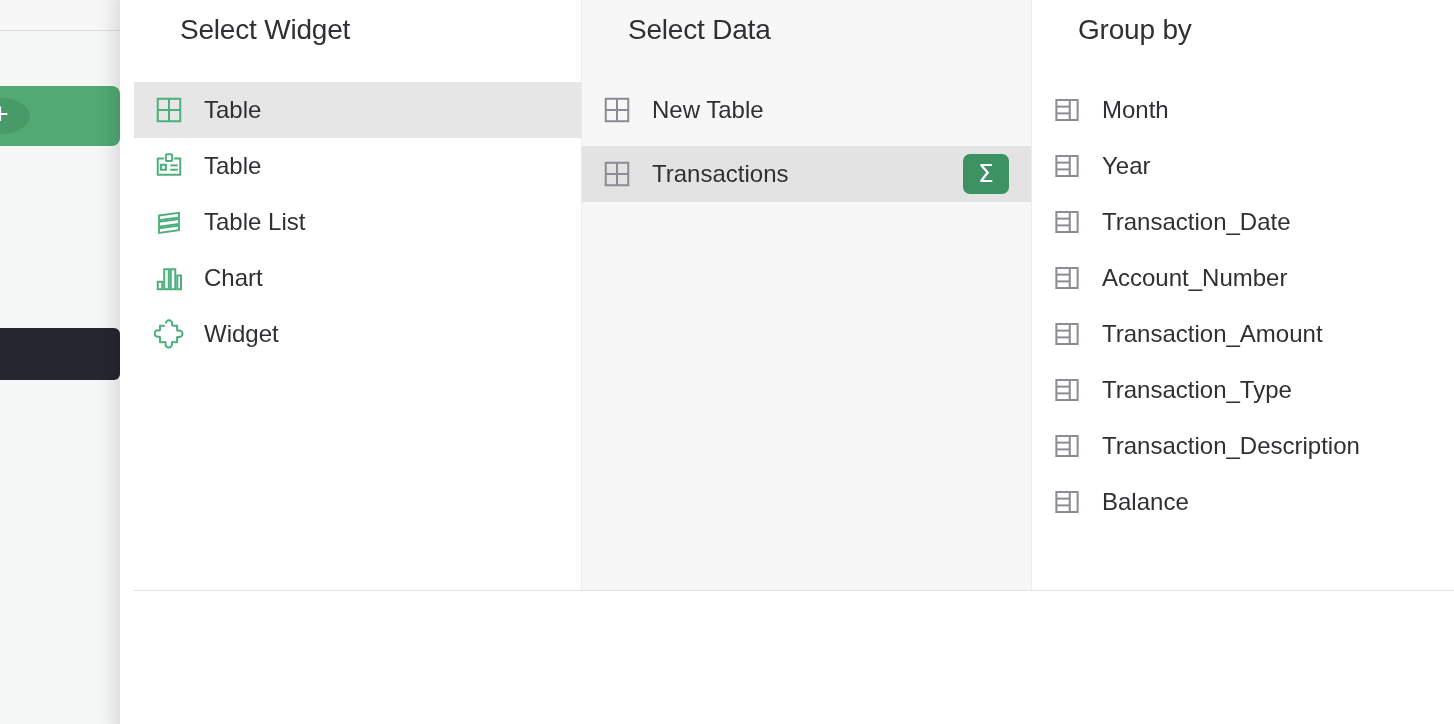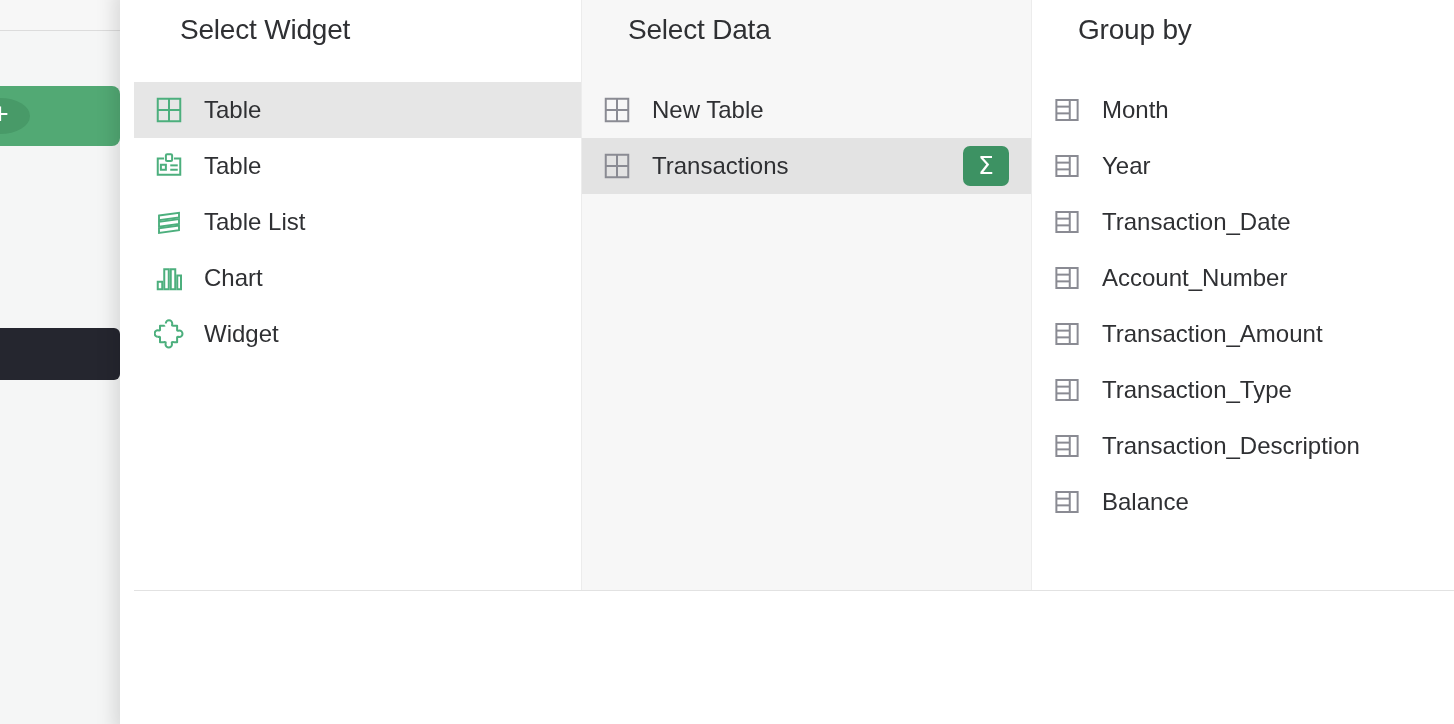--- a/index.html
+++ b/index.html
@@ -62,21 +62,21 @@
   .list{list-style:none;margin:0;padding:0;}
 
   .row{
     display:flex;align-items:center;
     height:56px;padding:0 22px 0 20px;
     box-sizing:border-box;
     font-size:24px;color:#2f3033;
     cursor:default;
   }
   .row.selected{background:#e6e6e6;}
-  .col-data .row.selected{background:#e3e3e3;}
+  .col-data .row.selected{background:#e3e3e3;margin-top:8px;}
 
   .row .ico{
     width:30px;height:30px;flex:0 0 30px;
     margin-right:20px;display:block;
   }
   .row .lbl{white-space:nowrap;}
 
   .sigma{
     margin-left:auto;
     width:46px;height:40px;border-radius:7px;

